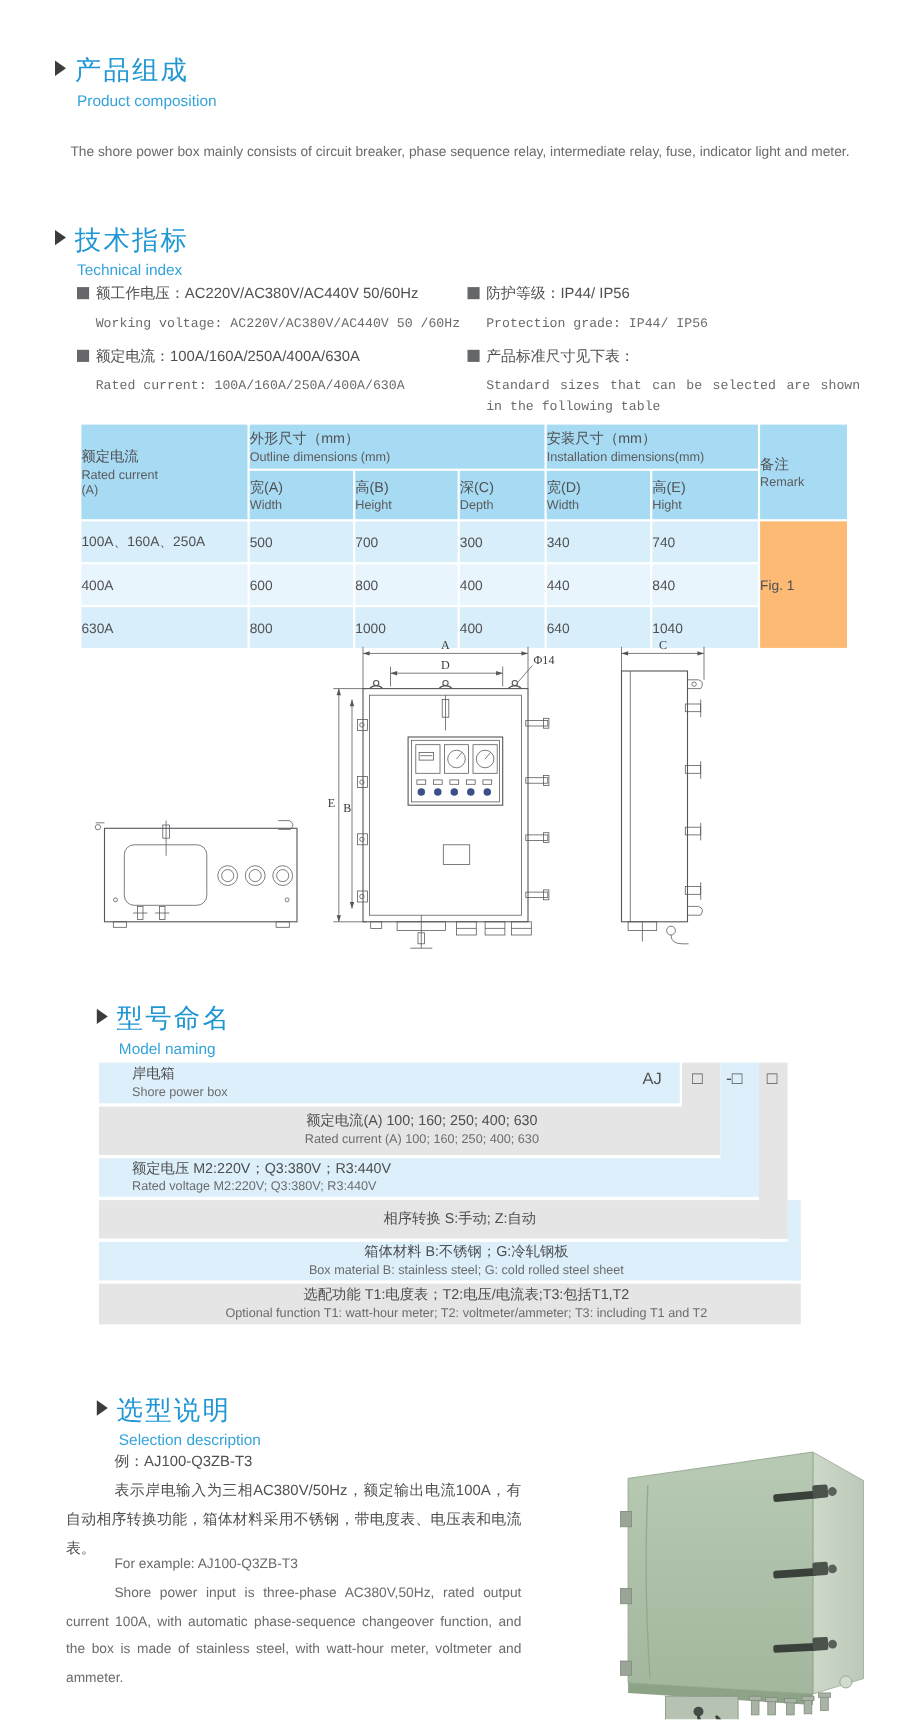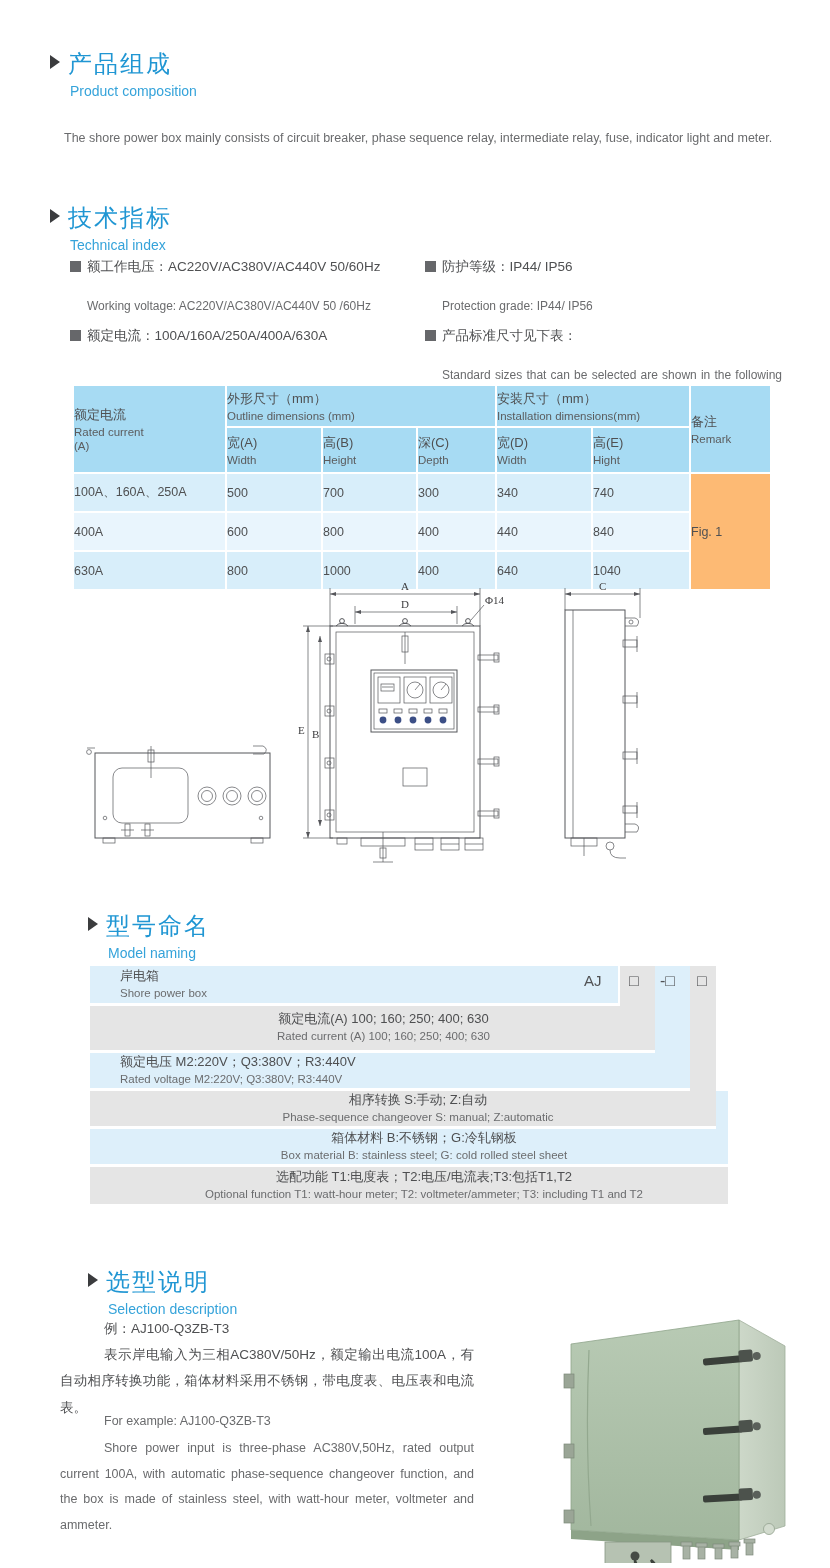--- a/index.html
+++ b/index.html
@@ -14,21 +14,21 @@
   .title-en{margin-left:20px;font-size:14px;color:#35a3da;margin-top:3px;}
 
   .para-zh{font-size:13.5px;color:#4f5052;line-height:1.5;}
   .para-en{font-size:12.5px;color:#6a6b6d;line-height:1.5;}
 
   
   .spec{position:absolute;width:360px;}
   .spec-item{margin-bottom:12px;}
   .spec-zh{font-size:13.5px;color:#4f5052;line-height:1.4;}
   .sq-icon{display:inline-block;width:11px;height:11px;background:#66676a;margin-right:6px;vertical-align:-1px;}
-  .spec-en{font-size:12px;color:#6a6b6d;margin-left:17px;margin-top:20px;line-height:1.55;text-align:justify;}
+  .spec-en{font-size:12px;color:#6a6b6d;margin-left:17px;margin-top:8px;line-height:1.55;text-align:justify;font-family:Liberation Mono, monospace;}
 
   
   table.dims{position:absolute;left:72px;top:384px;border-collapse:separate;border-spacing:2px;table-layout:fixed;}
   table.dims td{text-align:left;vertical-align:middle;font-size:12.5px;color:#4f5052;padding:0;}
   td.hd{background:#a7dbf3;}
   td.row-a{background:#d8eefa;}
   td.row-b{background:#e9f5fd;}
   td.remark-cell{background:#fdba74;}
   .hd-zh{font-size:13px;}
   .hd-en{font-size:11.5px;color:#5b5c5e;margin-top:2px;}
@@ -74,20 +74,21 @@
     <div class="title-en">Technical index</div>
   </div>
 
   <div class="spec" style="left:70px;top:258px;">
     <div class="spec-item">
       <div class="spec-zh"><span class="sq-icon"></span><span>额工作电压：AC220V/AC380V/AC440V  50/60Hz</span></div>
       <div class="spec-en">Working voltage: AC220V/AC380V/AC440V 50 /60Hz</div>
     </div>
     <div class="spec-item">
       <div class="spec-zh"><span class="sq-icon"></span><span>额定电流：100A/160A/250A/400A/630A</span></div>
+      <div class="spec-en">Rated current: 100A/160A/250A/400A/630A</div>
     </div>
   </div>
 
   <div class="spec" style="left:425px;top:258px;">
     <div class="spec-item">
       <div class="spec-zh"><span class="sq-icon"></span><span>防护等级：IP44/ IP56</span></div>
       <div class="spec-en">Protection grade: IP44/ IP56</div>
     </div>
     <div class="spec-item">
       <div class="spec-zh"><span class="sq-icon"></span><span>产品标准尺寸见下表：</span></div>
@@ -360,21 +361,20 @@
     <div class="mrow m-gray" style="top:40px;height:44px;width:557px;">
       <div class="zh">额定电流(A)  100; 160; 250; 400; 630</div>
       <div class="en">Rated current (A) 100; 160; 250; 400; 630</div>
     </div>
     <div class="mrow m-blue" style="top:87px;height:35px;width:600px;">
       <div class="zh">额定电压   M2:220V；Q3:380V；R3:440V</div>
       <div class="en">Rated voltage  M2:220V;  Q3:380V;  R3:440V</div>
     </div>
     <div class="mrow m-gray" style="top:125px;height:35px;width:626px;">
       <div class="zh">相序转换  S:手动; Z:自动</div>
-      <div class="en">Phase-sequence changeover  S: manual;  Z:automatic</div>
     </div>
     <div class="mrow m-blue" style="top:163px;height:35px;width:638px;text-align:center;">
       <div class="zh">箱体材料    B:不锈钢；G:冷轧钢板</div>
       <div class="en">Box material   B: stainless steel; G: cold rolled steel sheet</div>
     </div>
     <div class="mrow m-gray" style="top:201px;height:37px;width:638px;">
       <div class="zh">选配功能     T1:电度表；T2:电压/电流表;T3:包括T1,T2</div>
       <div class="en">Optional function  T1: watt-hour meter; T2: voltmeter/ammeter; T3: including T1 and T2</div>
     </div>
 

